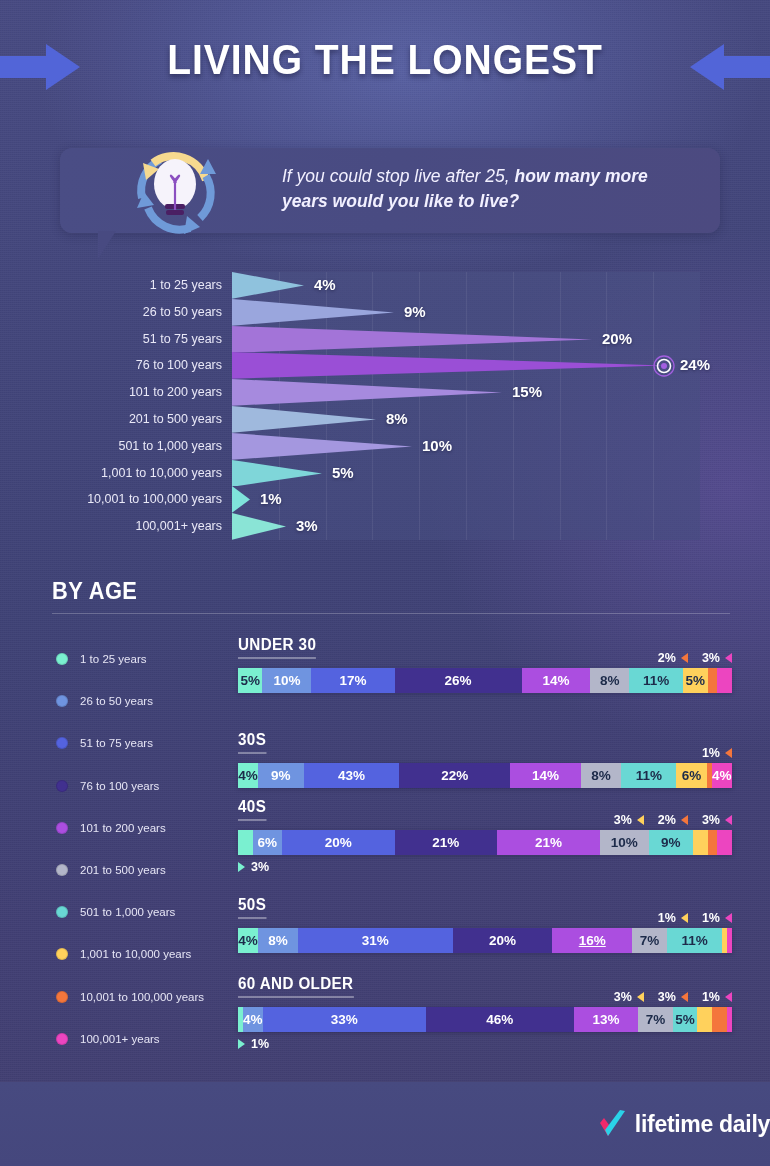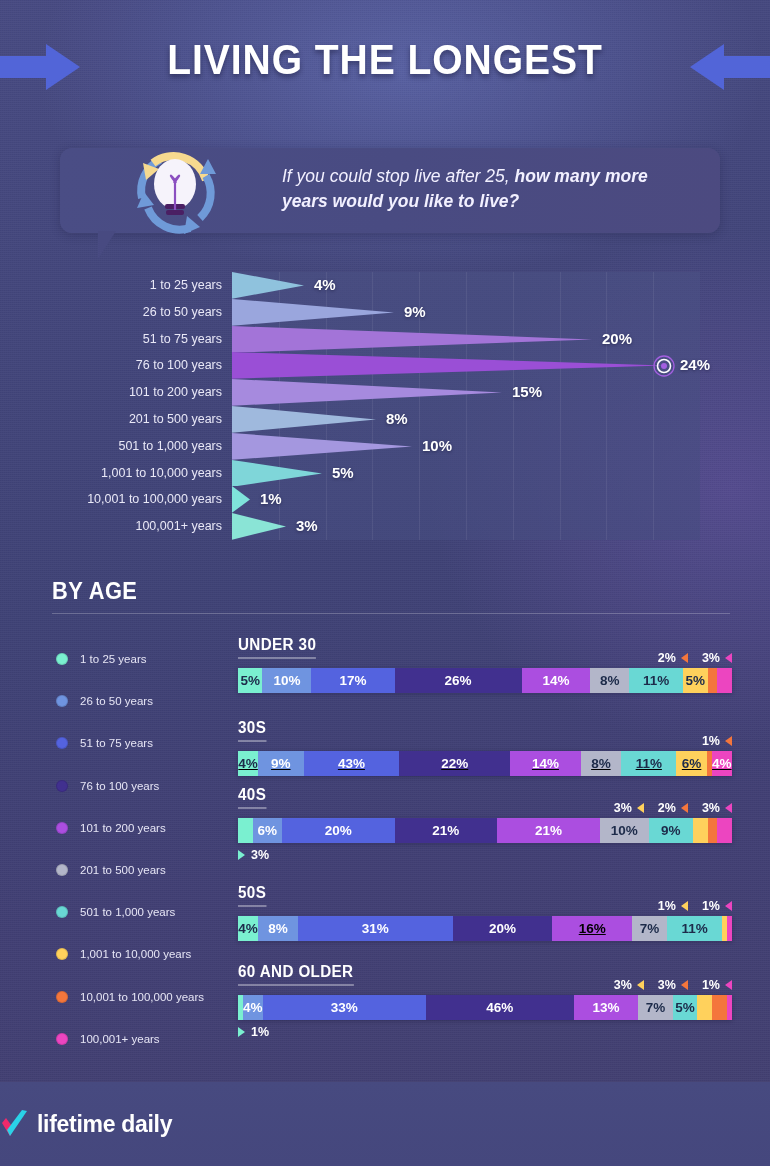--- a/index.html
+++ b/index.html
@@ -112,21 +112,21 @@
         border-right:7px solid currentColor;display:block;}
   .below{display:flex;align-items:center;margin-top:5px;}
   .below i{width:0;height:0;border-top:5px solid transparent;border-bottom:5px solid transparent;
            border-left:7px solid currentColor;display:block;margin-right:6px;}
   .below span{color:#fff;font-weight:bold;font-size:12.5px;
     font-family:"Liberation Sans Narrow","Liberation Sans",sans-serif;}
 
   
   .footer{position:absolute;left:0;right:0;bottom:0;height:84px;
           background:linear-gradient(180deg,#474a80,#45477d);
-          display:flex;align-items:center;justify-content:flex-start;}
+          display:flex;align-items:center;justify-content:flex-end;}
   .logo{display:flex;align-items:center;}
   .logo-txt{color:#fff;font-weight:bold;font-size:23px;margin-left:7px;letter-spacing:-.3px;}
 </style>
 </head>
 <body>
 
 <div class="page">
   <div class="noise"></div>
 
   <div class="hdr">
@@ -350,21 +350,21 @@
             <div class="co" style="color: rgb(244, 118, 60);">
               <span>2%</span>
               <i></i>
             </div>
             <div class="co" style="color: rgb(236, 69, 192);">
               <span>3%</span>
               <i></i>
             </div>
           </div>
         </div></div>
-      <div class="grp" style="margin-top: 26px; text-decoration: underline;"><div class="grp-title">30S</div><div class="bar">
+      <div class="grp" style="margin-top: 38px;"><div class="grp-title">30S</div><div class="bar">
           <div class="seg" style="width: 20.1633px; background: rgb(122, 240, 208);">
             <span style="color: rgb(29, 43, 74);">4%</span>
           </div>
           <div class="seg" style="width: 45.3673px; background: rgb(111, 148, 224);">
             <span style="color: rgb(255, 255, 255);">9%</span>
           </div>
           <div class="seg" style="width: 95.7755px; background: rgb(84, 99, 223);">
             <span style="color: rgb(255, 255, 255);">43%</span>
           </div>
           <div class="seg" style="width: 110.898px; background: rgb(65, 48, 143);">
@@ -441,21 +441,21 @@
           <div class="seg" style="width: 39.9192px; background: rgb(111, 148, 224);">
             <span style="color: rgb(255, 255, 255);">8%</span>
           </div>
           <div class="seg" style="width: 154.687px; background: rgb(84, 99, 223);">
             <span style="color: rgb(255, 255, 255);">31%</span>
           </div>
           <div class="seg" style="width: 99.798px; background: rgb(65, 48, 143);">
             <span style="color: rgb(255, 255, 255);">20%</span>
           </div>
           <div class="seg" style="width: 79.8384px; background: rgb(171, 78, 224);">
-            <span style="color: #000000; text-decoration: underline;">16%</span>
+            <span style="color: #ffffff; text-decoration: underline;">16%</span>
           </div>
           <div class="seg" style="width: 34.9293px; background: rgb(179, 182, 201);">
             <span style="color: rgb(29, 43, 74);">7%</span>
           </div>
           <div class="seg" style="width: 54.8889px; background: rgb(105, 216, 212);">
             <span style="color: rgb(29, 43, 74);">11%</span>
           </div>
           <div class="seg" style="width: 4.9899px; background: rgb(255, 209, 92);"></div>
           <div class="seg" style="width: 4.9899px; background: rgb(236, 69, 192);"></div>
           <div class="callouts">

